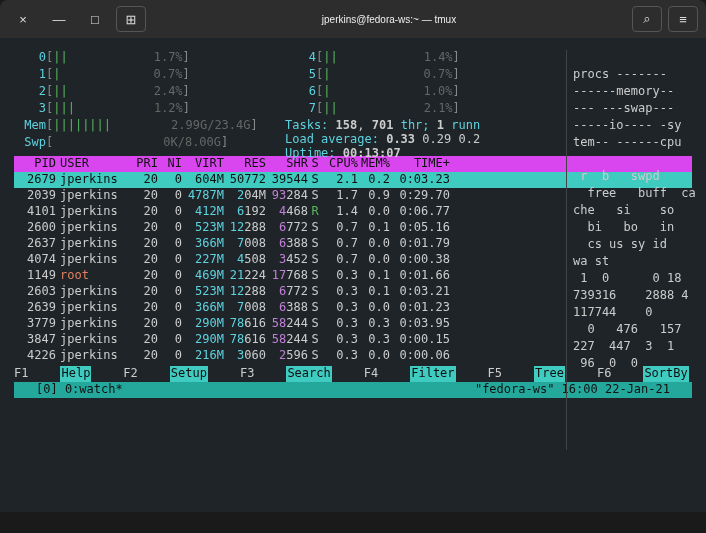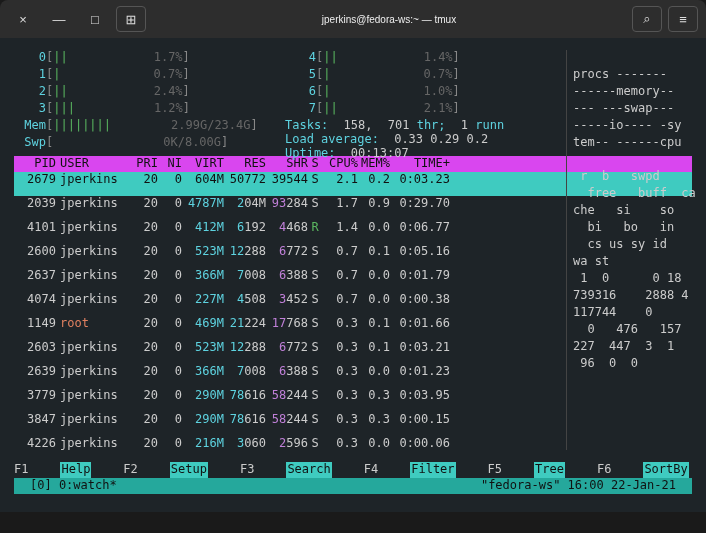--- a/index.html
+++ b/index.html
@@ -17,27 +17,27 @@
 .meters-col { width:270px; }
 .meter-line { display:flex; height:17px; }
 .meter-label { color:#5ed3e0; width:32px; text-align:right; }
 .meter-bracket { color:#888; }
 .meter-bars { color:#5ab760; letter-spacing:0; }
 .meter-val { color:#666; }
 .meter-fill { display:inline-block; }
 
 .tasks-block { color:#5ed3e0; }
 .tasks-block .v { color:#ccc; }
-.tasks-block .b { font-weight:normal;margin-left:8px; }
+.tasks-block .b { font-weight:bold; }
 
 .right-panel { position:absolute; right:20px; top:12px; width:120px; color:#ccc; border-left:1px solid #444; padding-left:6px; height:400px; }
 .rp-line { height:17px; white-space:pre; }
 
 .proc-header { background:#d946ef; color:#111; height:16px; display:flex; margin-top:4px; }
-.proc-row { display:flex; height:24px; }
+.proc-row { display:flex; height:16px; }
 .proc-row.sel { background:#3fcbc0; color:#111; }
 .col { white-space:pre; overflow:hidden; }
 .c-pid { width:42px; text-align:right; }
 .c-user { width:72px; padding-left:4px; }
 .c-pri { width:30px; text-align:right; }
 .c-ni { width:24px; text-align:right; }
 .c-virt { width:42px; text-align:right; }
 .c-res { width:42px; text-align:right; }
 .c-shr { width:42px; text-align:right; }
 .c-s { width:14px; text-align:center; }
@@ -46,21 +46,21 @@
 .c-time { width:60px; text-align:right; }
 .cyan { color:#5ed3e0; }
 .mag { color:#c080d8; }
 .green { color:#5ab760; }
 .root { color:#e08060; }
 
 .fkeys { display:flex; height:16px; margin-top:2px;gap:32px; }
 .fk-key { color:#ccc; }
 .fk-label { background:#3fcbc0; color:#111; padding:0 1px; }
 
-.tmux-bar { background:#25a89c; color:#111; height:16px; display:flex; padding:0 16px; justify-content:space-between; }
+.tmux-bar { background:#25a89c; color:#111; height:16px; display:flex; padding:0 22px; justify-content:space-between; }
 </style>
 </head>
 <body>
 
 <div class="titlebar">
   <div class="tb-left">
     <button class="tb-btn">×</button>
     <button class="tb-btn">—</button>
     <button class="tb-btn">□</button>
     <button class="tb-btn outlined">⊞</button>

